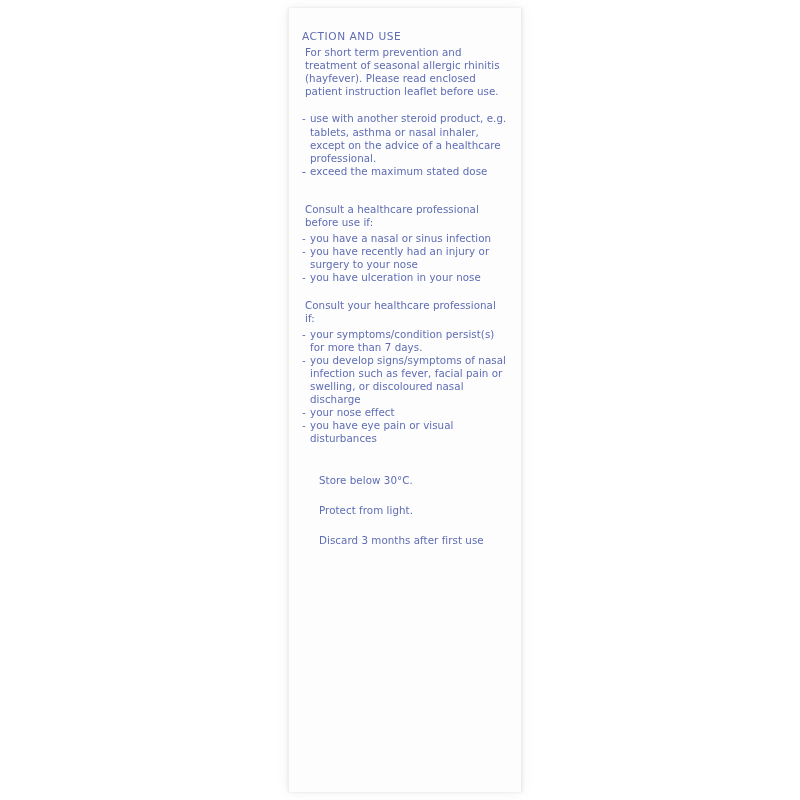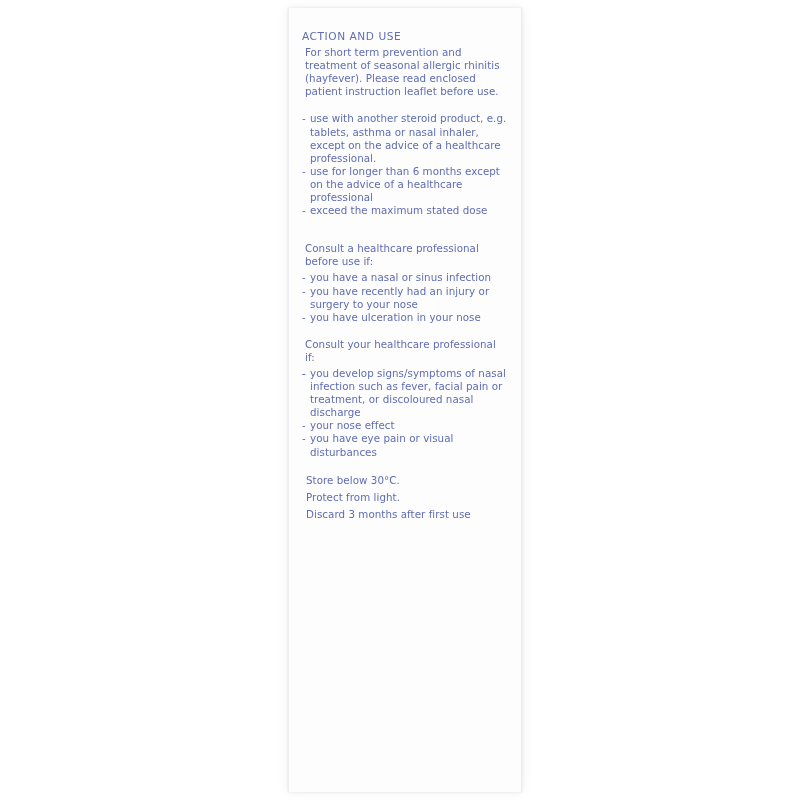--- a/index.html
+++ b/index.html
@@ -76,41 +76,41 @@
     margin: 0;
   }
 
   ul.bullets li .dash {
     position: absolute;
     left: 0;
     top: 0;
   }
 
   .store-block div {
-    margin: 4px;
+    margin: 17px;
   }
 </style>
 </head>
 <body>
 
 <div id="page">
 
   <div id="panel">
     <div id="panel-inner">
 
       <div class="txt heading">ACTION AND USE</div>
 
       <p class="txt para">For short term prevention and treatment of seasonal allergic rhinitis (hayfever). Please read enclosed patient instruction leaflet before use.</p>
 
       <div class="gap"></div>
 
 
       <ul class="bullets txt">
         <li><span class="dash">-</span><span>use with another steroid product, e.g. tablets, asthma or nasal inhaler, except on the advice of a healthcare professional.</span></li>
-        <li><span class="dash">-</span><span>use for longer than 6 months except on the advice of a healthcare professional</span></li>
+        <li><span class="dash">-</span></li>
         <li><span class="dash">-</span><span>exceed the maximum stated dose</span></li>
       </ul>
 
       <div class="gap"></div>
 
 
       <div class="gap"></div>
 
       <div class="txt para">Consult a healthcare professional before use if:</div>
 
@@ -118,22 +118,22 @@
         <li><span class="dash">-</span><span>you have a nasal or sinus infection</span></li>
         <li><span class="dash">-</span><span>you have recently had an injury or surgery to your nose</span></li>
         <li><span class="dash">-</span><span>you have ulceration in your nose</span></li>
       </ul>
 
       <div class="gap"></div>
 
       <div class="txt para">Consult your healthcare professional if:</div>
 
       <ul class="bullets txt">
-        <li><span class="dash">-</span></li>
-        <li><span class="dash">-</span><span>you develop signs/symptoms of nasal infection such as fever, facial pain or treatment, or discoloured nasal discharge</span></li>
+        <li><span class="dash">-</span><span>your symptoms/condition persist(s) for more than 7 days.</span></li>
+        <li><span class="dash">-</span><span>you develop signs/symptoms of nasal infection such as fever, facial pain or swelling, or discoloured nasal discharge</span></li>
         <li><span class="dash">-</span><span>your nose effect</span></li>
         <li><span class="dash">-</span><span>you have eye pain or visual disturbances</span></li>
       </ul>
 
       <div class="gap"></div>
 
       <div class="txt store-block">
         <div>Store below 30°C.</div>
         <div>Protect from light.</div>
         <div>Discard 3 months after first use</div>

